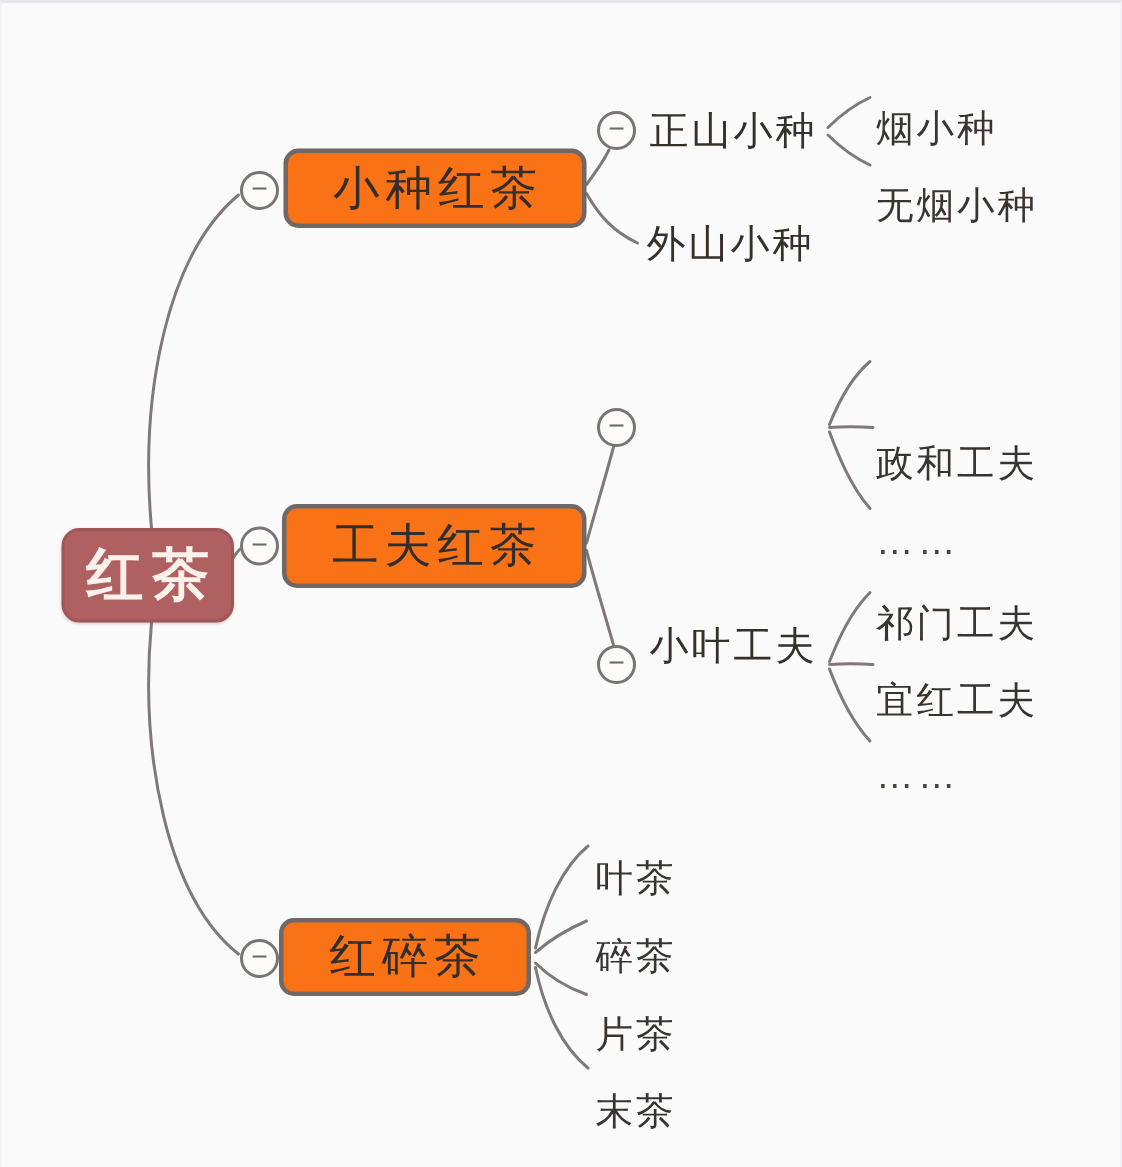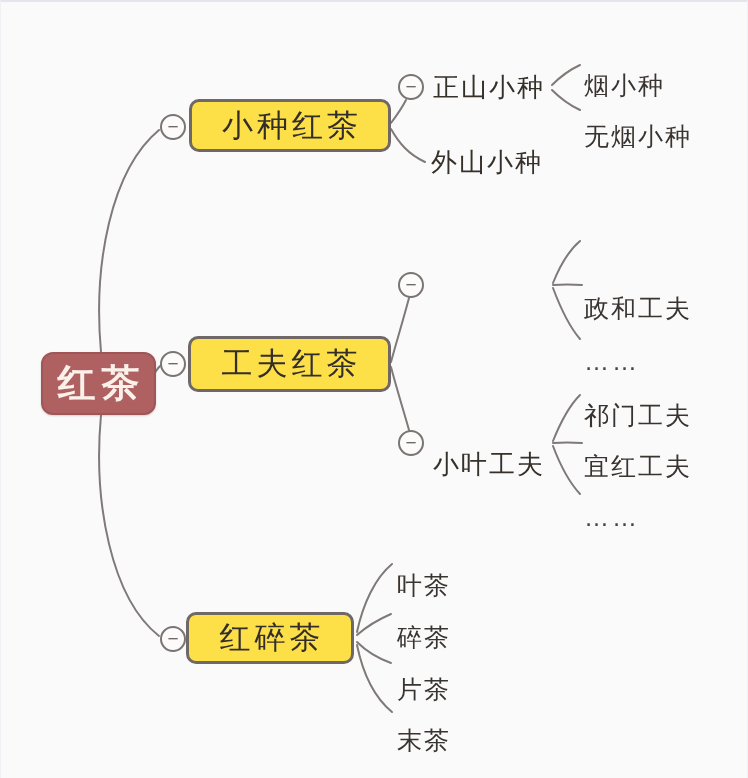--- a/index.html
+++ b/index.html
@@ -18,21 +18,21 @@
 
   .node{position:absolute;display:flex;align-items:center;justify-content:center;
         white-space:nowrap;box-sizing:border-box;}
 
   .root-box{
     background:#af6162;border:2px solid #a05556;border-radius:12px;
     color:#faf1ea;font-size:38px;letter-spacing:6px;text-indent:6px;
     box-shadow:0 1px 2px rgba(120,70,70,.25);
   }
   .branch-box{
-    background:#fde047;border:3px solid #6f6866;border-radius:10px;
+    background:#f97316;border:3px solid #6f6866;border-radius:10px;
     font-size:31px;letter-spacing:4px;text-indent:4px;color:#332e2b;
   }
   .text-node{font-size:26px;letter-spacing:2px;justify-content:flex-start;color:#353029;}
   .leaf-node{font-size:25px;letter-spacing:2px;justify-content:flex-start;color:#3a3430;margin-top:23px;}
   .ellipsis-node{font-size:25px;letter-spacing:3px;color:#4a443f;}
 
   .collapse{
     position:absolute;width:26px;height:26px;border-radius:50%;
     background:#fcfbfa;border:2px solid #7a7472;box-sizing:border-box;
     display:flex;align-items:center;justify-content:center;cursor:pointer;
@@ -93,21 +93,21 @@
   </div>
   <div class="collapse" style="left:397px;top:270px;">
     <span>−</span>
   </div>
   <div class="collapse" style="left:397px;top:428px;">
     <span>−</span>
   </div>
 
   <div class="node text-node" style="left:432px;top:71px;height:28px;">正山小种</div>
   <div class="node text-node" style="left:430px;top:146px;height:28px;">外山小种</div>
-  <div class="node text-node" style="left:432px;top:448px;height:28px;">小叶工夫</div>
+  <div class="node text-node" style="left:432px;top:414px;height:28px;">小叶工夫</div>
 
   <div class="node leaf-node" style="left:583px;top:46px;height:28px;">烟小种</div>
   <div class="node leaf-node" style="left:583px;top:97px;height:28px;text-align:right;">无烟小种</div>
 
   <div class="node leaf-node" style="left:583px;top:269px;height:28px;">政和工夫</div>
   <div class="node leaf-node ellipsis-node" style="left:583px;top:322px;height:28px;">……</div>
 
   <div class="node leaf-node" style="left:583px;top:376px;height:28px;">祁门工夫</div>
   <div class="node leaf-node" style="left:583px;top:427px;height:28px;">宜红工夫</div>
   <div class="node leaf-node ellipsis-node" style="left:583px;top:478px;height:28px;">……</div>

